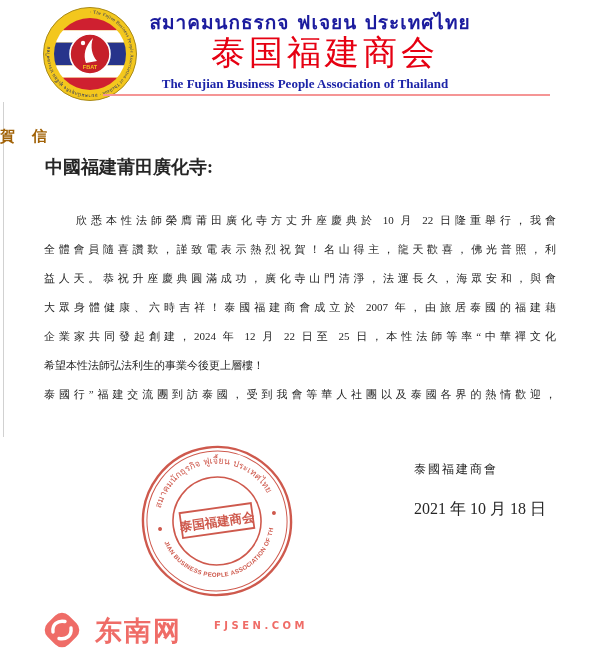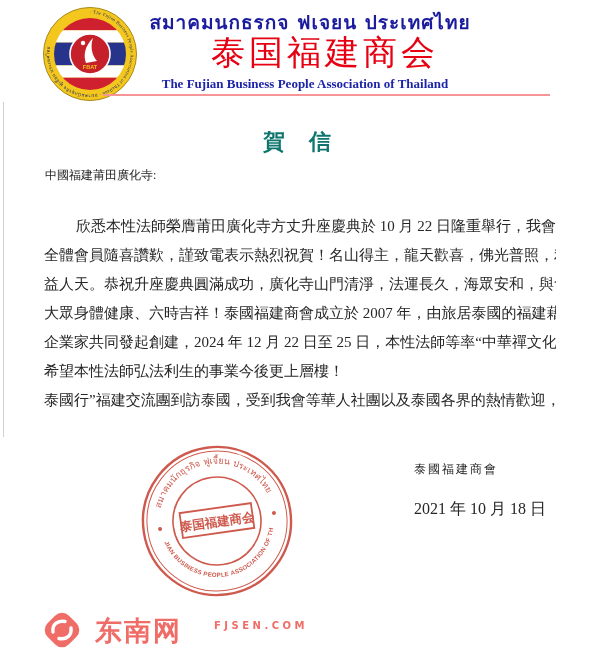--- a/index.html
+++ b/index.html
@@ -22,25 +22,25 @@
     font-size:34px;color:#e60012;letter-spacing:4px;white-space:nowrap;
   }
   .header-en{
     position:absolute;top:76px;left:105px;width:400px;text-align:center;
     font-weight:bold;font-size:13px;color:#1c24a8;white-space:nowrap;
   }
   .divider{position:absolute;top:94px;left:103px;width:447px;height:2px;background:#f59595;}
 
   
   .letter-title{
-    position:absolute;top:127px;left:0;width:595px;text-align:center;
-    font-size:22px;font-weight:bold;color:#0f766e;letter-spacing:1px;
+    position:absolute;top:127px;left:0;width:595px;text-align:left;
+    font-size:15px;font-weight:bold;color:#a16207;letter-spacing:1px;
   }
-  .salutation{position:absolute;top:167px;left:45px;font-size:12px;}
-  .body-text{position:absolute;top:212px;left:44px;width:512px;font-size:15px;}
+  .salutation{position:absolute;top:155px;left:45px;font-size:18px;font-weight:bold;}
+  .body-text{position:absolute;top:206px;left:44px;width:512px;font-size:11px;}
   .body-text .line{
     height:29px;line-height:29px;white-space:nowrap;
     text-align:justify;text-align-last:justify;overflow:hidden;
   }
   .body-text .line.first{text-indent:32px;}
   .body-text .line.last{text-align:left;text-align-last:left;}
 
   .sig-name{position:absolute;left:414px;top:461px;font-size:12px;letter-spacing:2px;}
   .sig-date{position:absolute;left:414px;top:499px;font-size:16px;}
 

